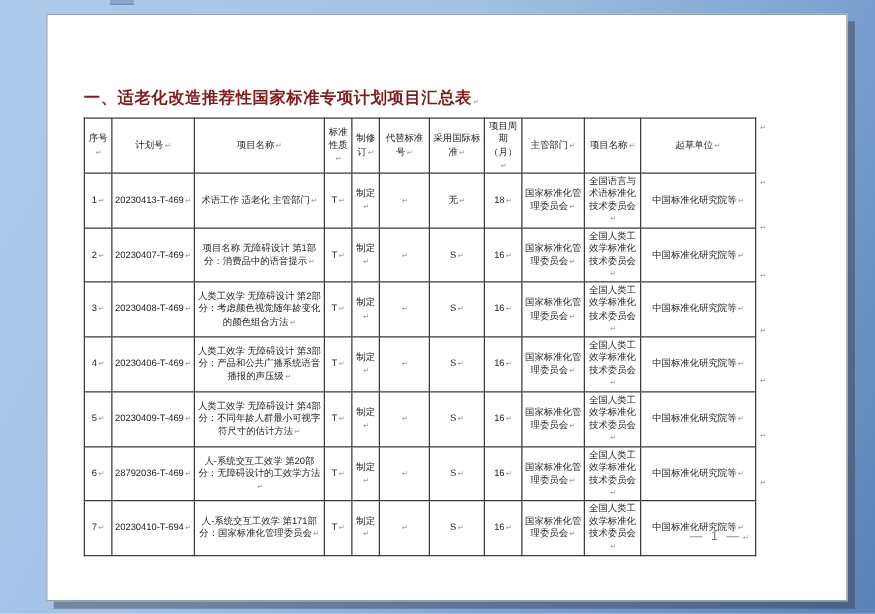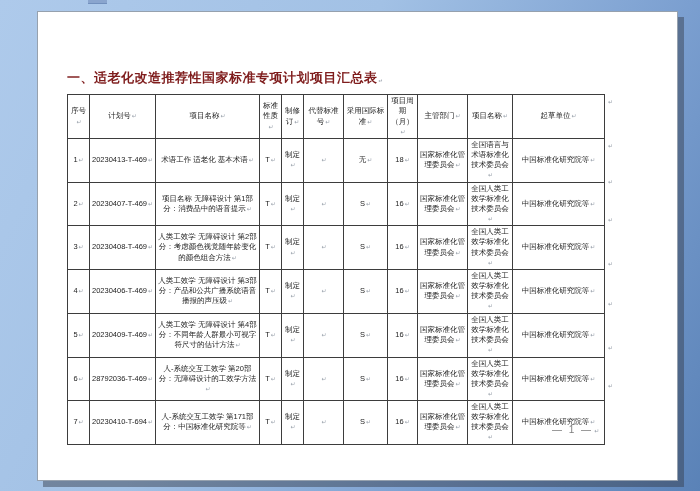--- a/index.html
+++ b/index.html
@@ -92,21 +92,21 @@
       <th><span class="pm">代替标准号</span></th>
       <th><span class="pm">采用国际标准</span></th>
       <th><span class="pm">项目周期（月）</span></th>
       <th><span class="pm">主管部门</span></th>
       <th><span class="pm">项目名称</span></th>
       <th><span class="pm">起草单位</span></th>
     </tr>
     <tr style="height:36px">
       <td><span class="pm">1</span></td>
       <td class="nowrap"><span class="pm">20230413-T-469</span></td>
-      <td class="al"><span class="pm">术语工作 适老化 基本术语</span></td>
+      <td class="al"><span class="pm">术语工作 适老化 主管部门</span></td>
       <td><span class="pm">T</span></td>
       <td><span class="pm">制定</span></td>
       <td><span class="pm"></span></td>
       <td><span class="pm">无</span></td>
       <td><span class="pm">18</span></td>
       <td class="al"><span class="pm">国家标准化管理委员会</span></td>
       <td class="al"><span class="pm">全国语言与术语标准化技术委员会</span></td>
       <td class="al"><span class="pm">中国标准化研究院等</span></td>
     </tr>
     <tr style="height:38px">
@@ -170,21 +170,21 @@
       <td><span class="pm"></span></td>
       <td><span class="pm">S</span></td>
       <td><span class="pm">16</span></td>
       <td class="al"><span class="pm">国家标准化管理委员会</span></td>
       <td class="al"><span class="pm">全国人类工效学标准化技术委员会</span></td>
       <td class="al"><span class="pm">中国标准化研究院等</span></td>
     </tr>
     <tr style="height:40px">
       <td><span class="pm">7</span></td>
       <td class="nowrap"><span class="pm">20230410-T-694</span></td>
-      <td class="al"><span class="pm">人-系统交互工效学 第171部分：中国标准化研究院等</span></td>
+      <td class="al"><span class="pm">人-系统交互工效学 第171部分：国家标准化管理委员会</span></td>
       <td><span class="pm">T</span></td>
       <td><span class="pm">制定</span></td>
       <td><span class="pm"></span></td>
       <td><span class="pm">S</span></td>
       <td><span class="pm">16</span></td>
       <td class="al"><span class="pm">国家标准化管理委员会</span></td>
       <td class="al"><span class="pm">全国人类工效学标准化技术委员会</span></td>
       <td class="al"><span class="pm">中国标准化研究院等</span></td>
     </tr>
   </tbody>

